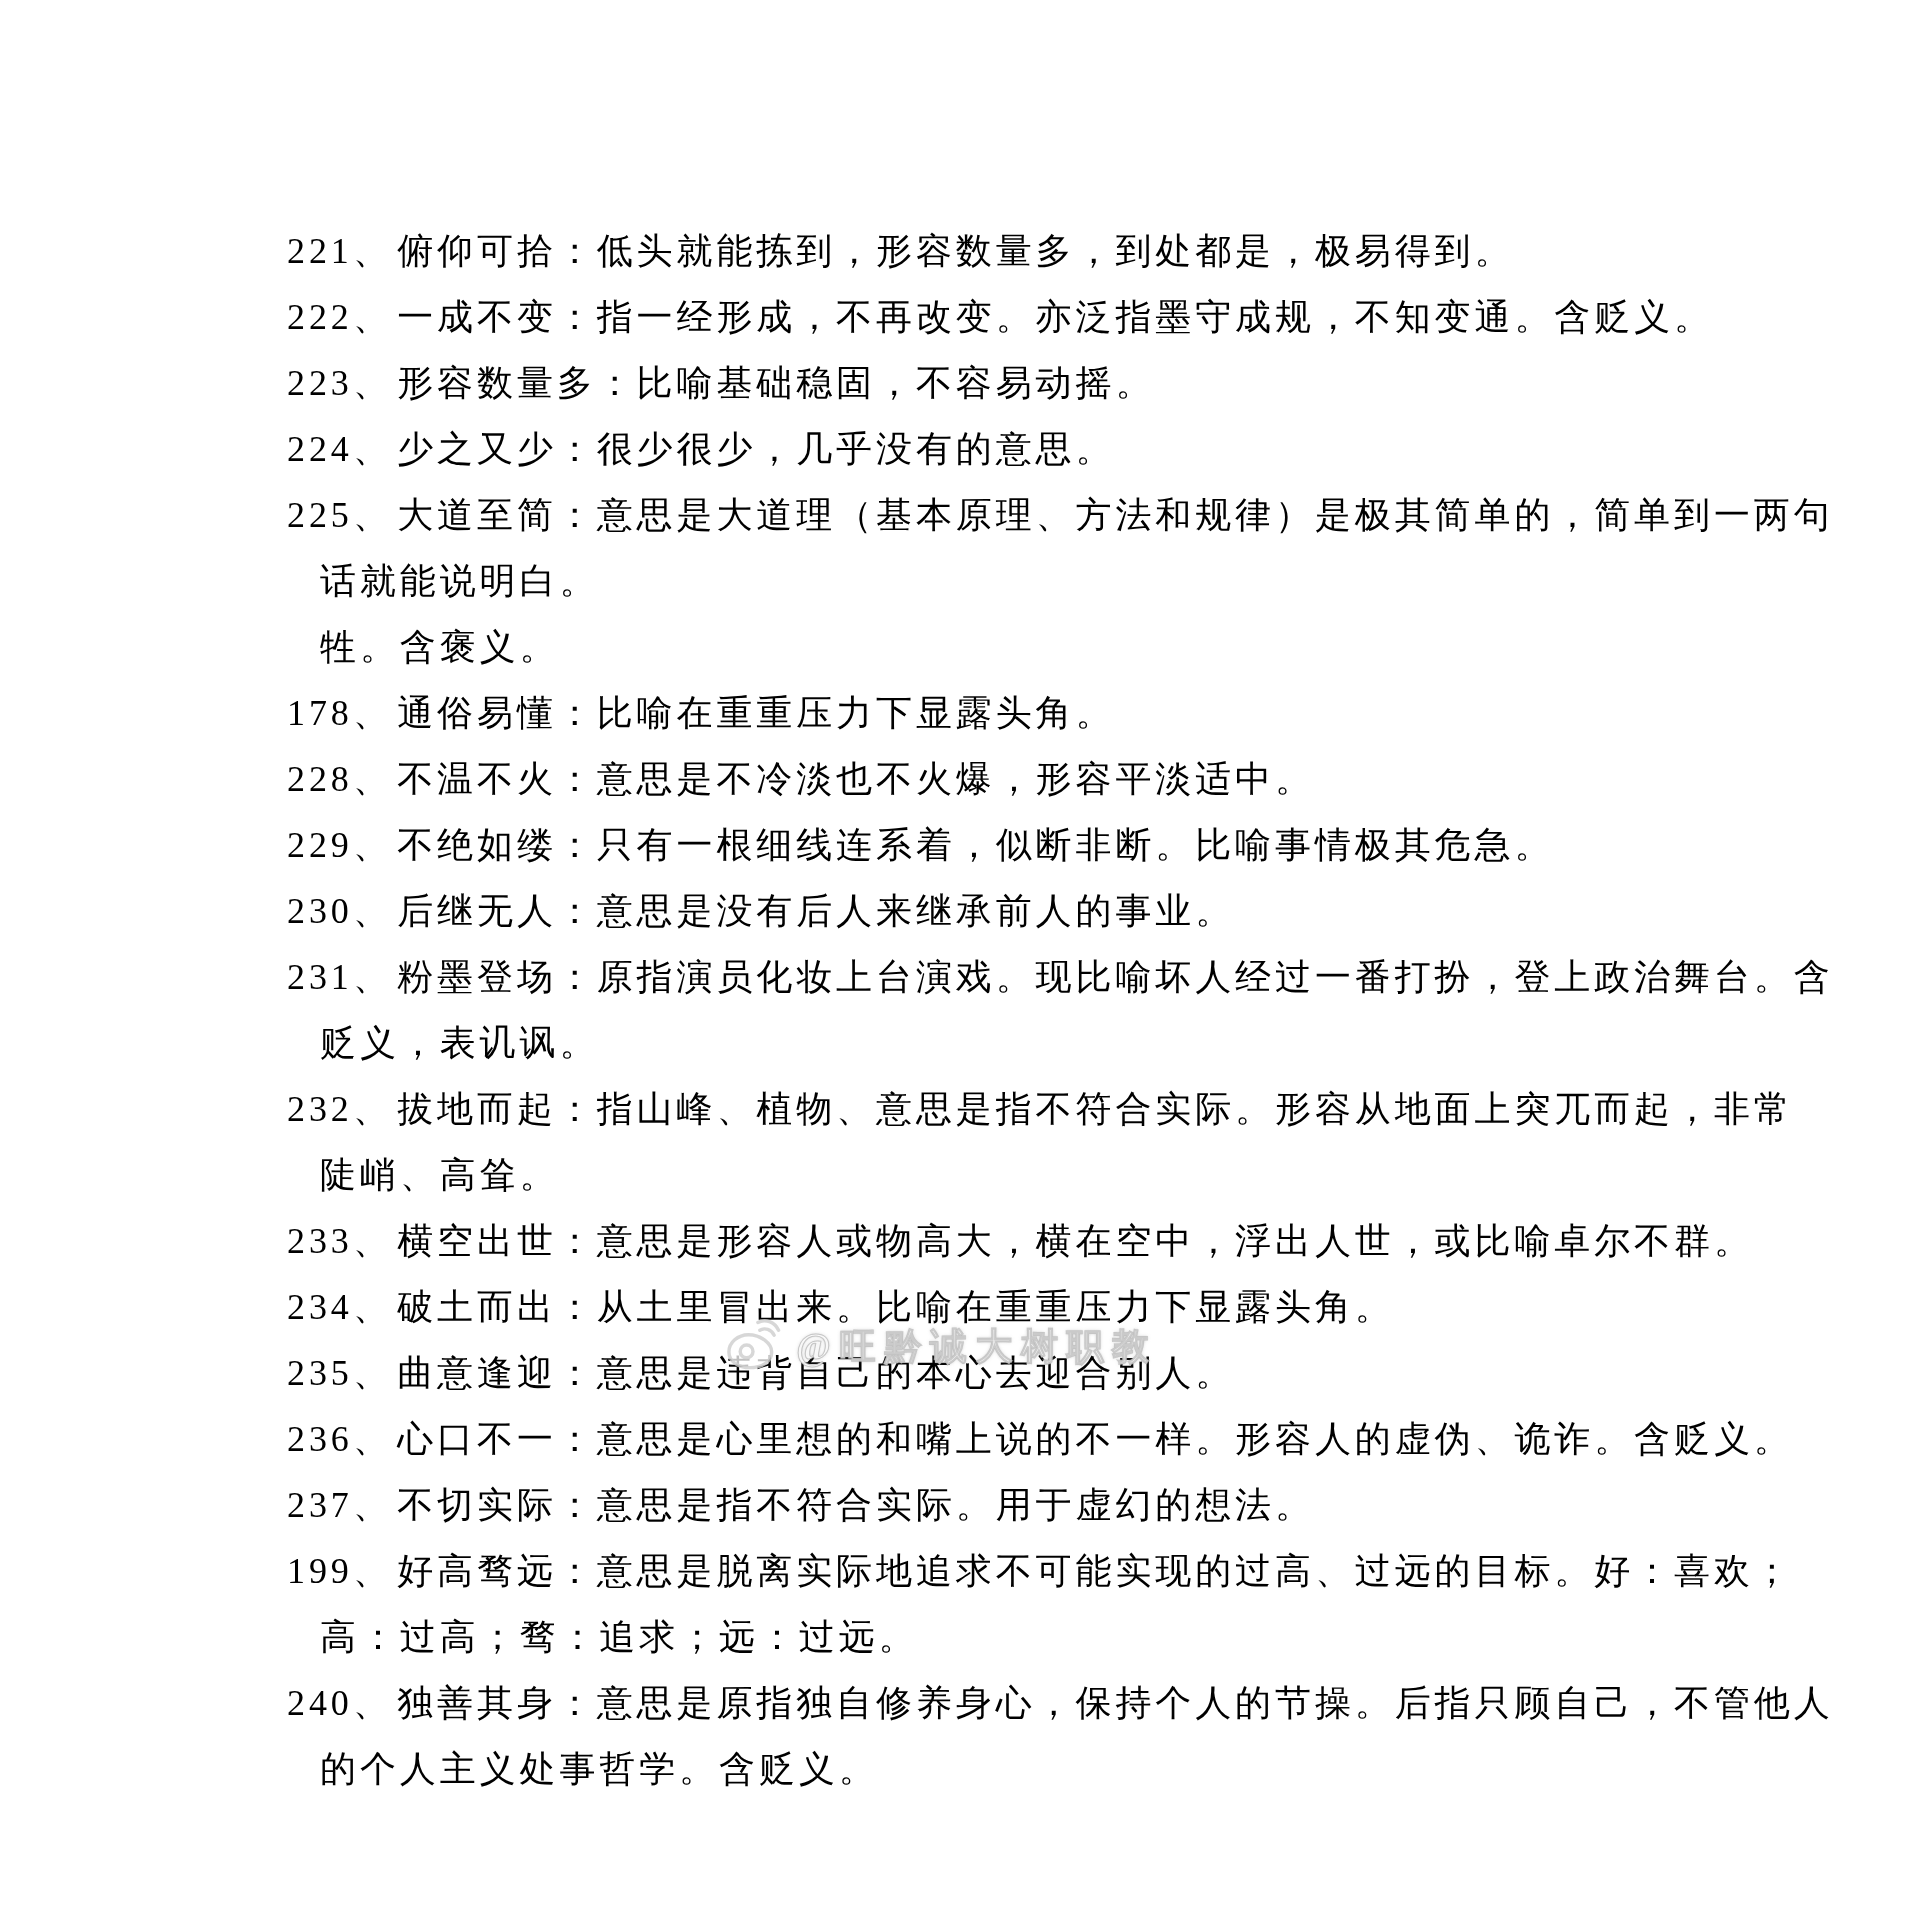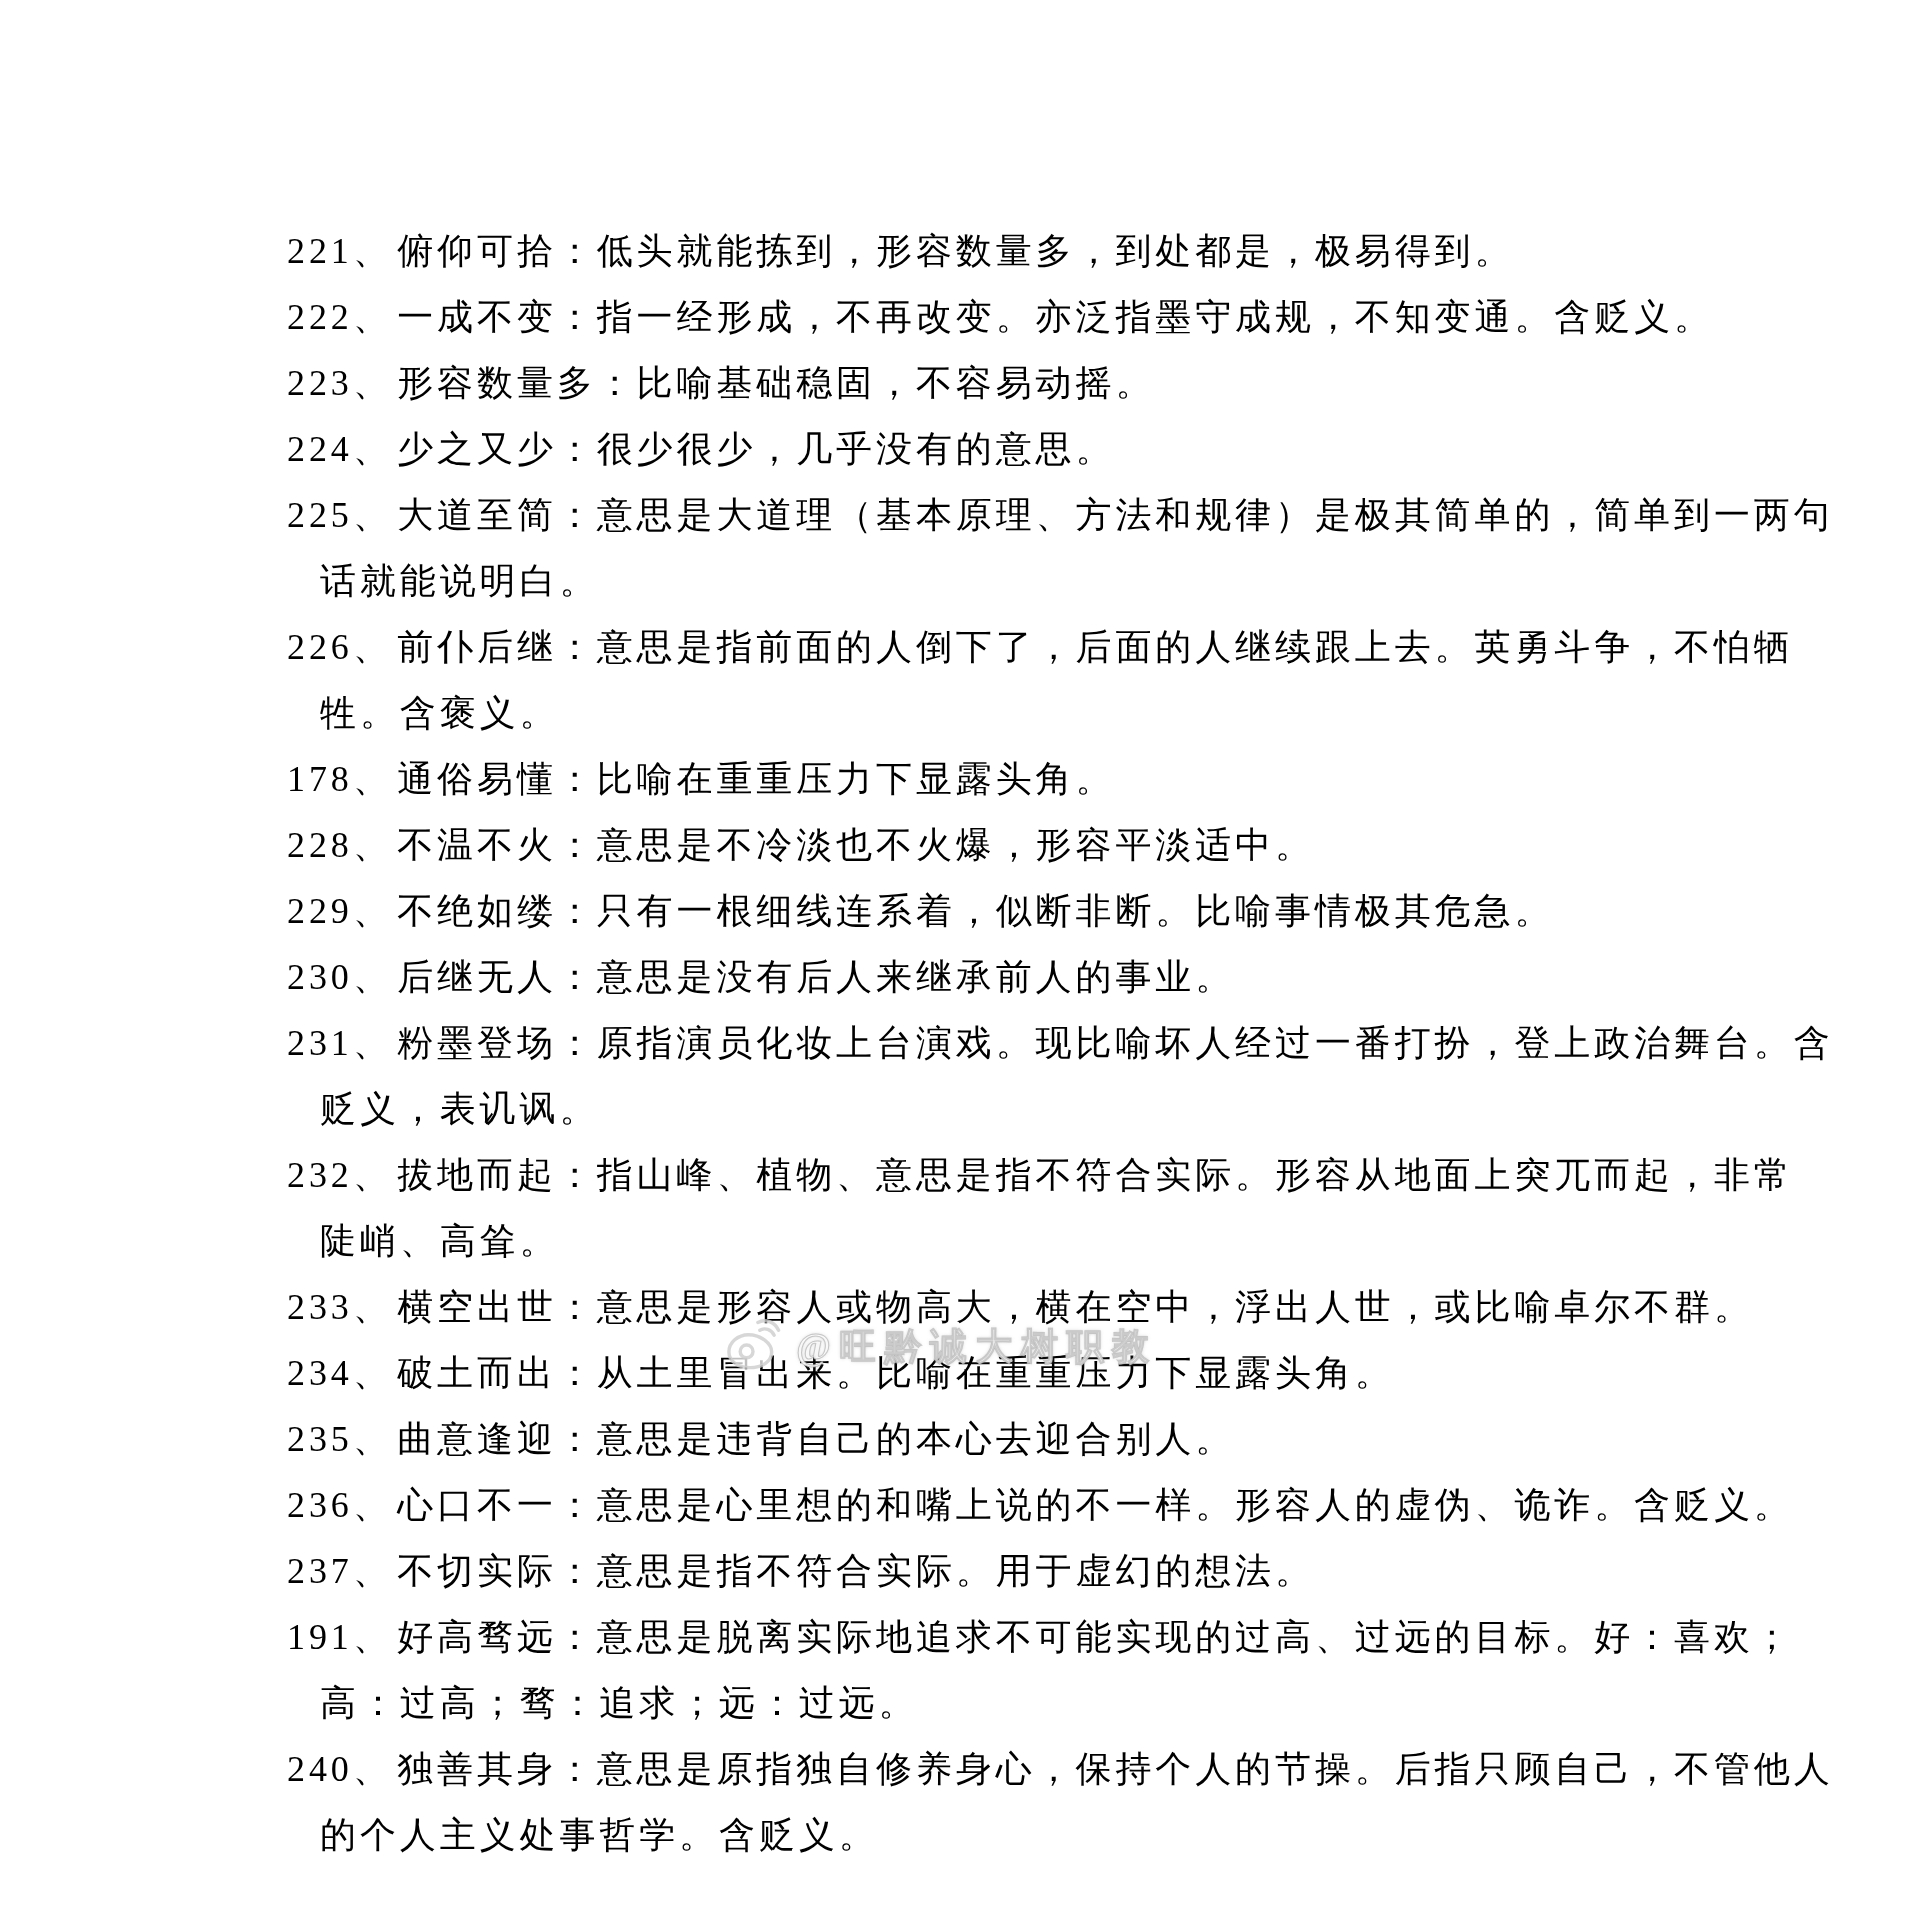--- a/index.html
+++ b/index.html
@@ -49,36 +49,35 @@
 
 <div class="page">
 
   <div id="idiom-list">
       <div class="line"><span class="num">221、</span><span>俯仰可拾：低头就能拣到，形容数量多，到处都是，极易得到。</span></div>
       <div class="line"><span class="num">222、</span><span>一成不变：指一经形成，不再改变。亦泛指墨守成规，不知变通。含贬义。</span></div>
       <div class="line"><span class="num">223、</span><span>形容数量多：比喻基础稳固，不容易动摇。</span></div>
       <div class="line"><span class="num">224、</span><span>少之又少：很少很少，几乎没有的意思。</span></div>
       <div class="line"><span class="num">225、</span><span>大道至简：意思是大道理（基本原理、方法和规律）是极其简单的，简单到一两句</span></div>
       <div class="line cont">话就能说明白。</div>
-      <div class="line"><span class="num">226、</span><span>前仆后继：意思是指前面的人倒下了，后面的人继续跟上去。英勇斗争，不怕牺</span></div>
       <div class="line cont">牲。含褒义。</div>
       <div class="line"><span class="num">178、</span><span>通俗易懂：比喻在重重压力下显露头角。</span></div>
       <div class="line"><span class="num">228、</span><span>不温不火：意思是不冷淡也不火爆，形容平淡适中。</span></div>
       <div class="line"><span class="num">229、</span><span>不绝如缕：只有一根细线连系着，似断非断。比喻事情极其危急。</span></div>
       <div class="line"><span class="num">230、</span><span>后继无人：意思是没有后人来继承前人的事业。</span></div>
       <div class="line"><span class="num">231、</span><span>粉墨登场：原指演员化妆上台演戏。现比喻坏人经过一番打扮，登上政治舞台。含</span></div>
       <div class="line cont">贬义，表讥讽。</div>
       <div class="line"><span class="num">232、</span><span>拔地而起：指山峰、植物、意思是指不符合实际。形容从地面上突兀而起，非常</span></div>
       <div class="line cont">陡峭、高耸。</div>
       <div class="line"><span class="num">233、</span><span>横空出世：意思是形容人或物高大，横在空中，浮出人世，或比喻卓尔不群。</span></div>
       <div class="line"><span class="num">234、</span><span>破土而出：从土里冒出来。比喻在重重压力下显露头角。</span></div>
       <div class="line"><span class="num">235、</span><span>曲意逢迎：意思是违背自己的本心去迎合别人。</span></div>
       <div class="line"><span class="num">236、</span><span>心口不一：意思是心里想的和嘴上说的不一样。形容人的虚伪、诡诈。含贬义。</span></div>
       <div class="line"><span class="num">237、</span><span>不切实际：意思是指不符合实际。用于虚幻的想法。</span></div>
-      <div class="line"><span class="num">191、</span><span>好高骛远：意思是脱离实际地追求不可能实现的过高、过远的目标。好：喜欢；</span></div>
+      <div class="line"><span class="num">199、</span><span>好高骛远：意思是脱离实际地追求不可能实现的过高、过远的目标。好：喜欢；</span></div>
       <div class="line cont">高：过高；骛：追求；远：过远。</div>
       <div class="line"><span class="num">240、</span><span>独善其身：意思是原指独自修养身心，保持个人的节操。后指只顾自己，不管他人</span></div>
       <div class="line cont">的个人主义处事哲学。含贬义。</div>
     </div>
 
   <div class="watermark wm-mid">
     <svg class="weibo-icon" viewBox="0 0 120 120" xmlns="http://www.w3.org/2000/svg">
       <g fill="none" stroke="rgba(205,205,205,0.8)" stroke-width="7" stroke-linecap="round">
         <path d="M52 36 C30 36 12 52 12 71 C12 90 31 103 55 103 C80 103 99 90 99 71 C99 54 77 36 52 36 Z" fill="rgba(255,255,255,0.75)"></path>
         <circle cx="48" cy="70" r="13"></circle>

